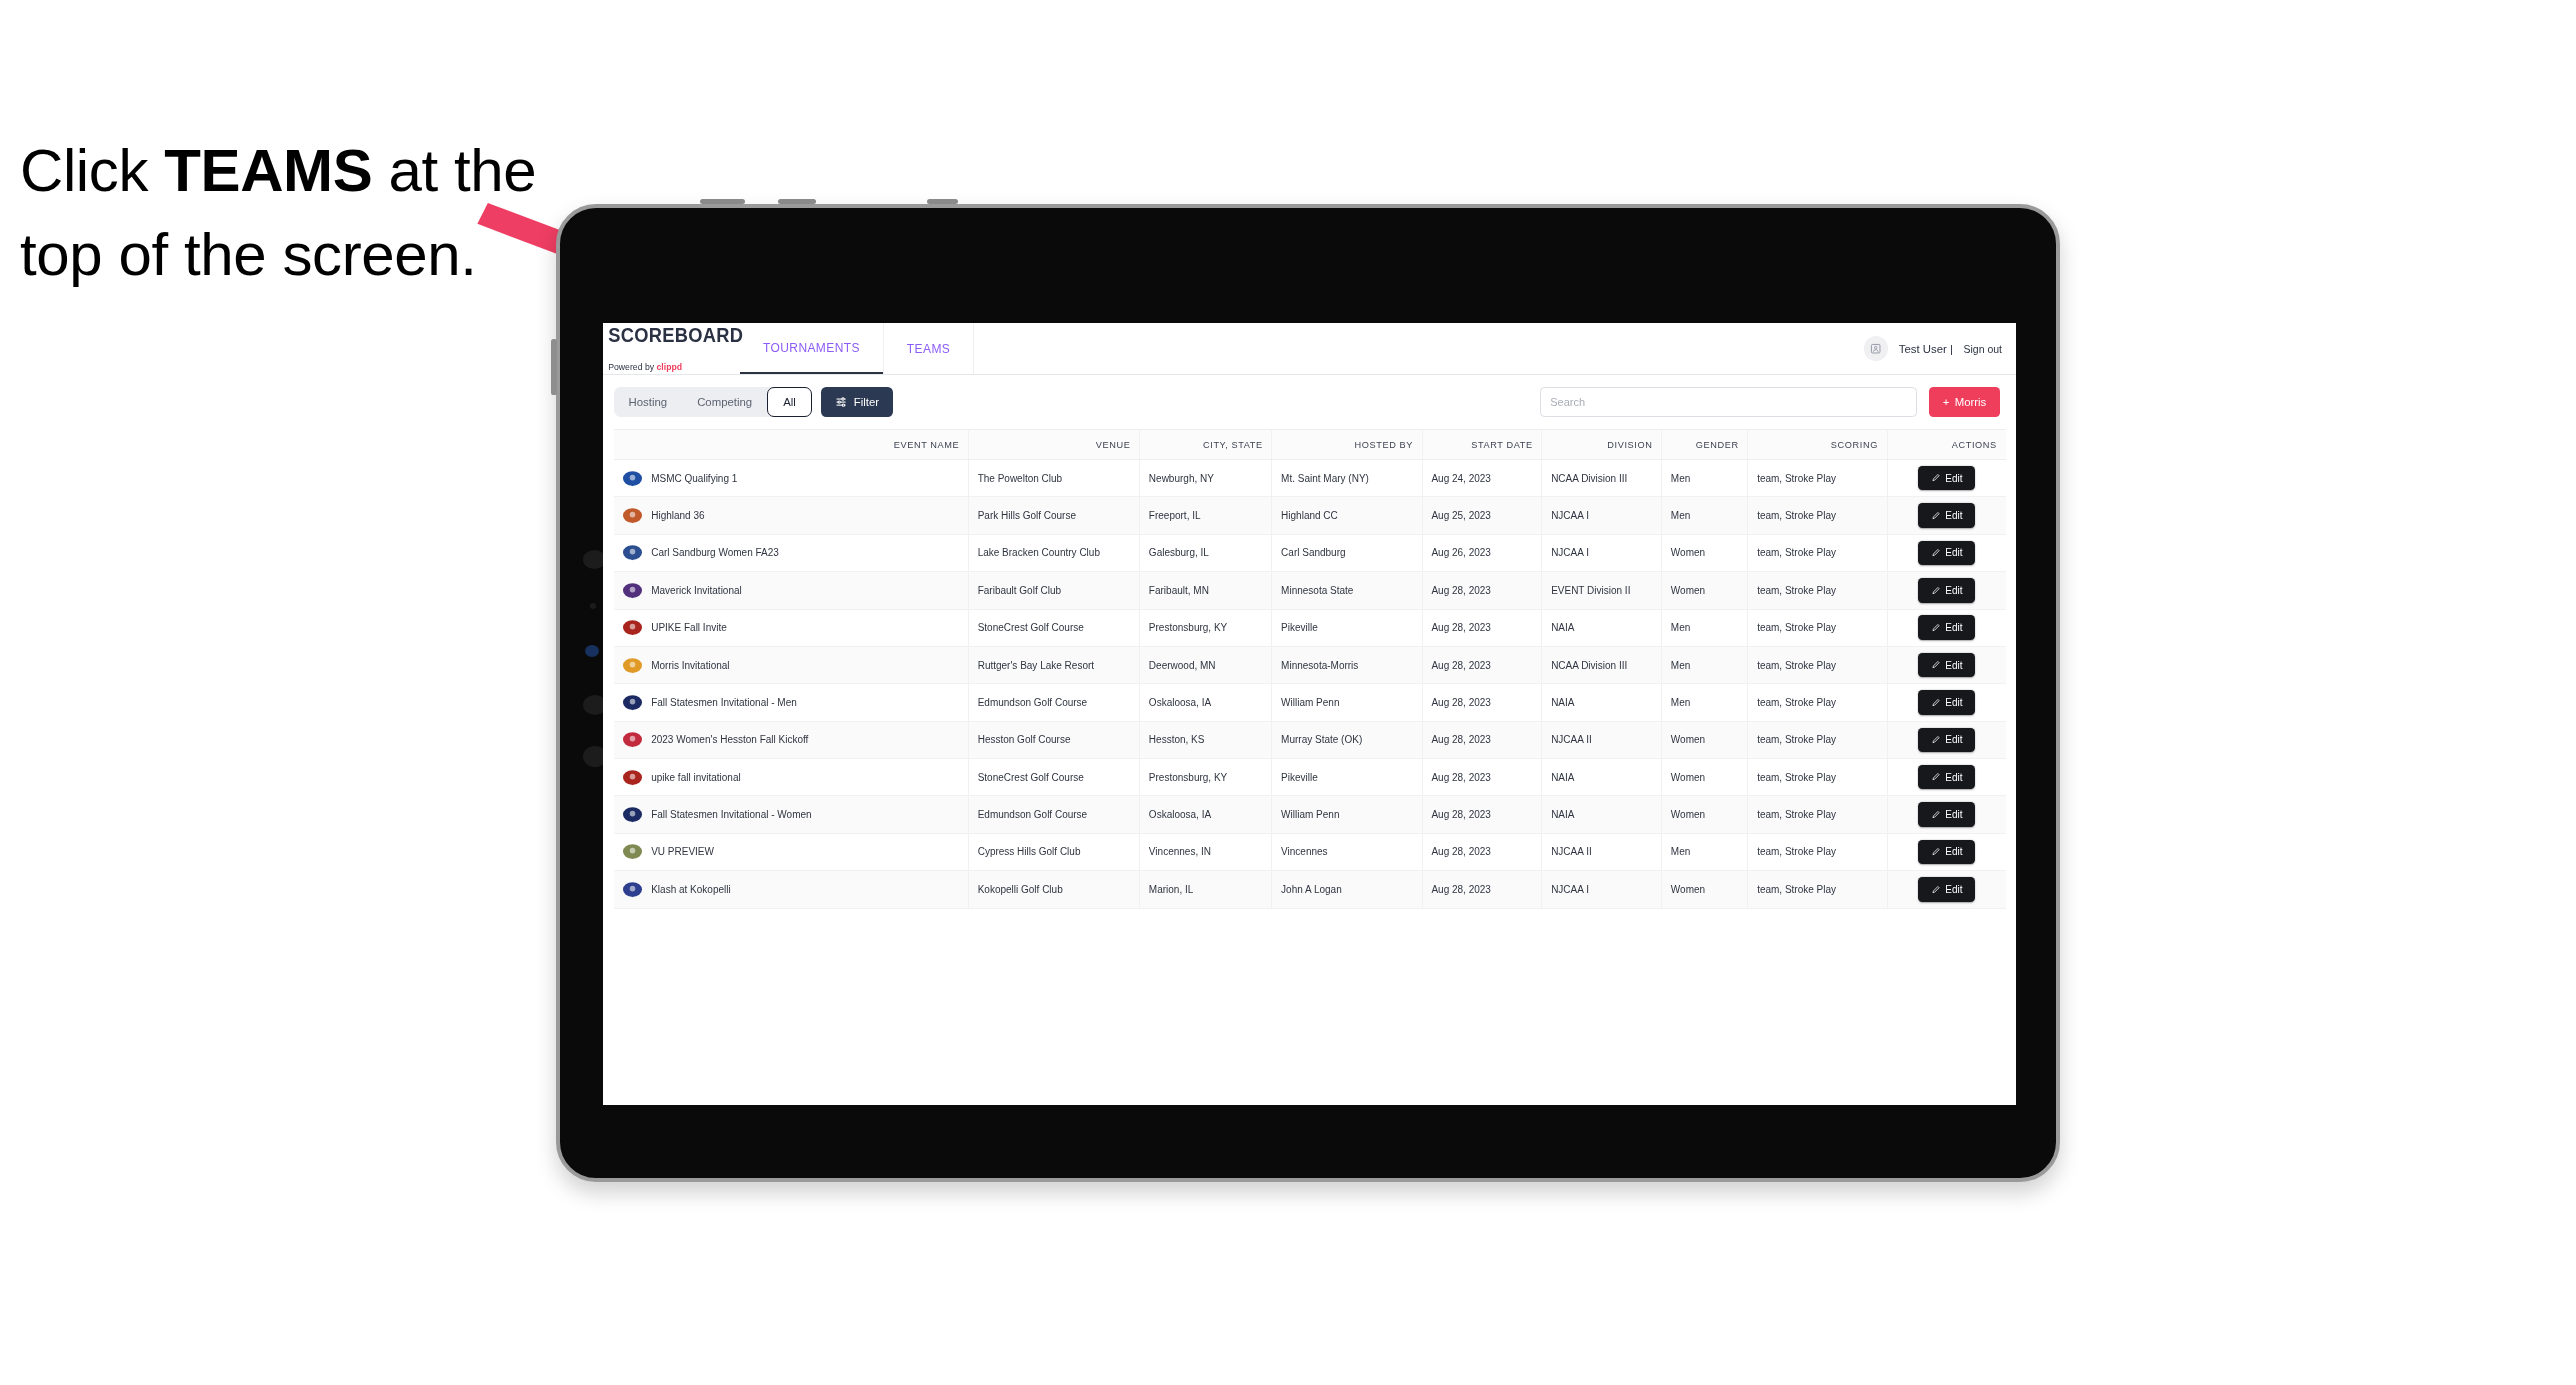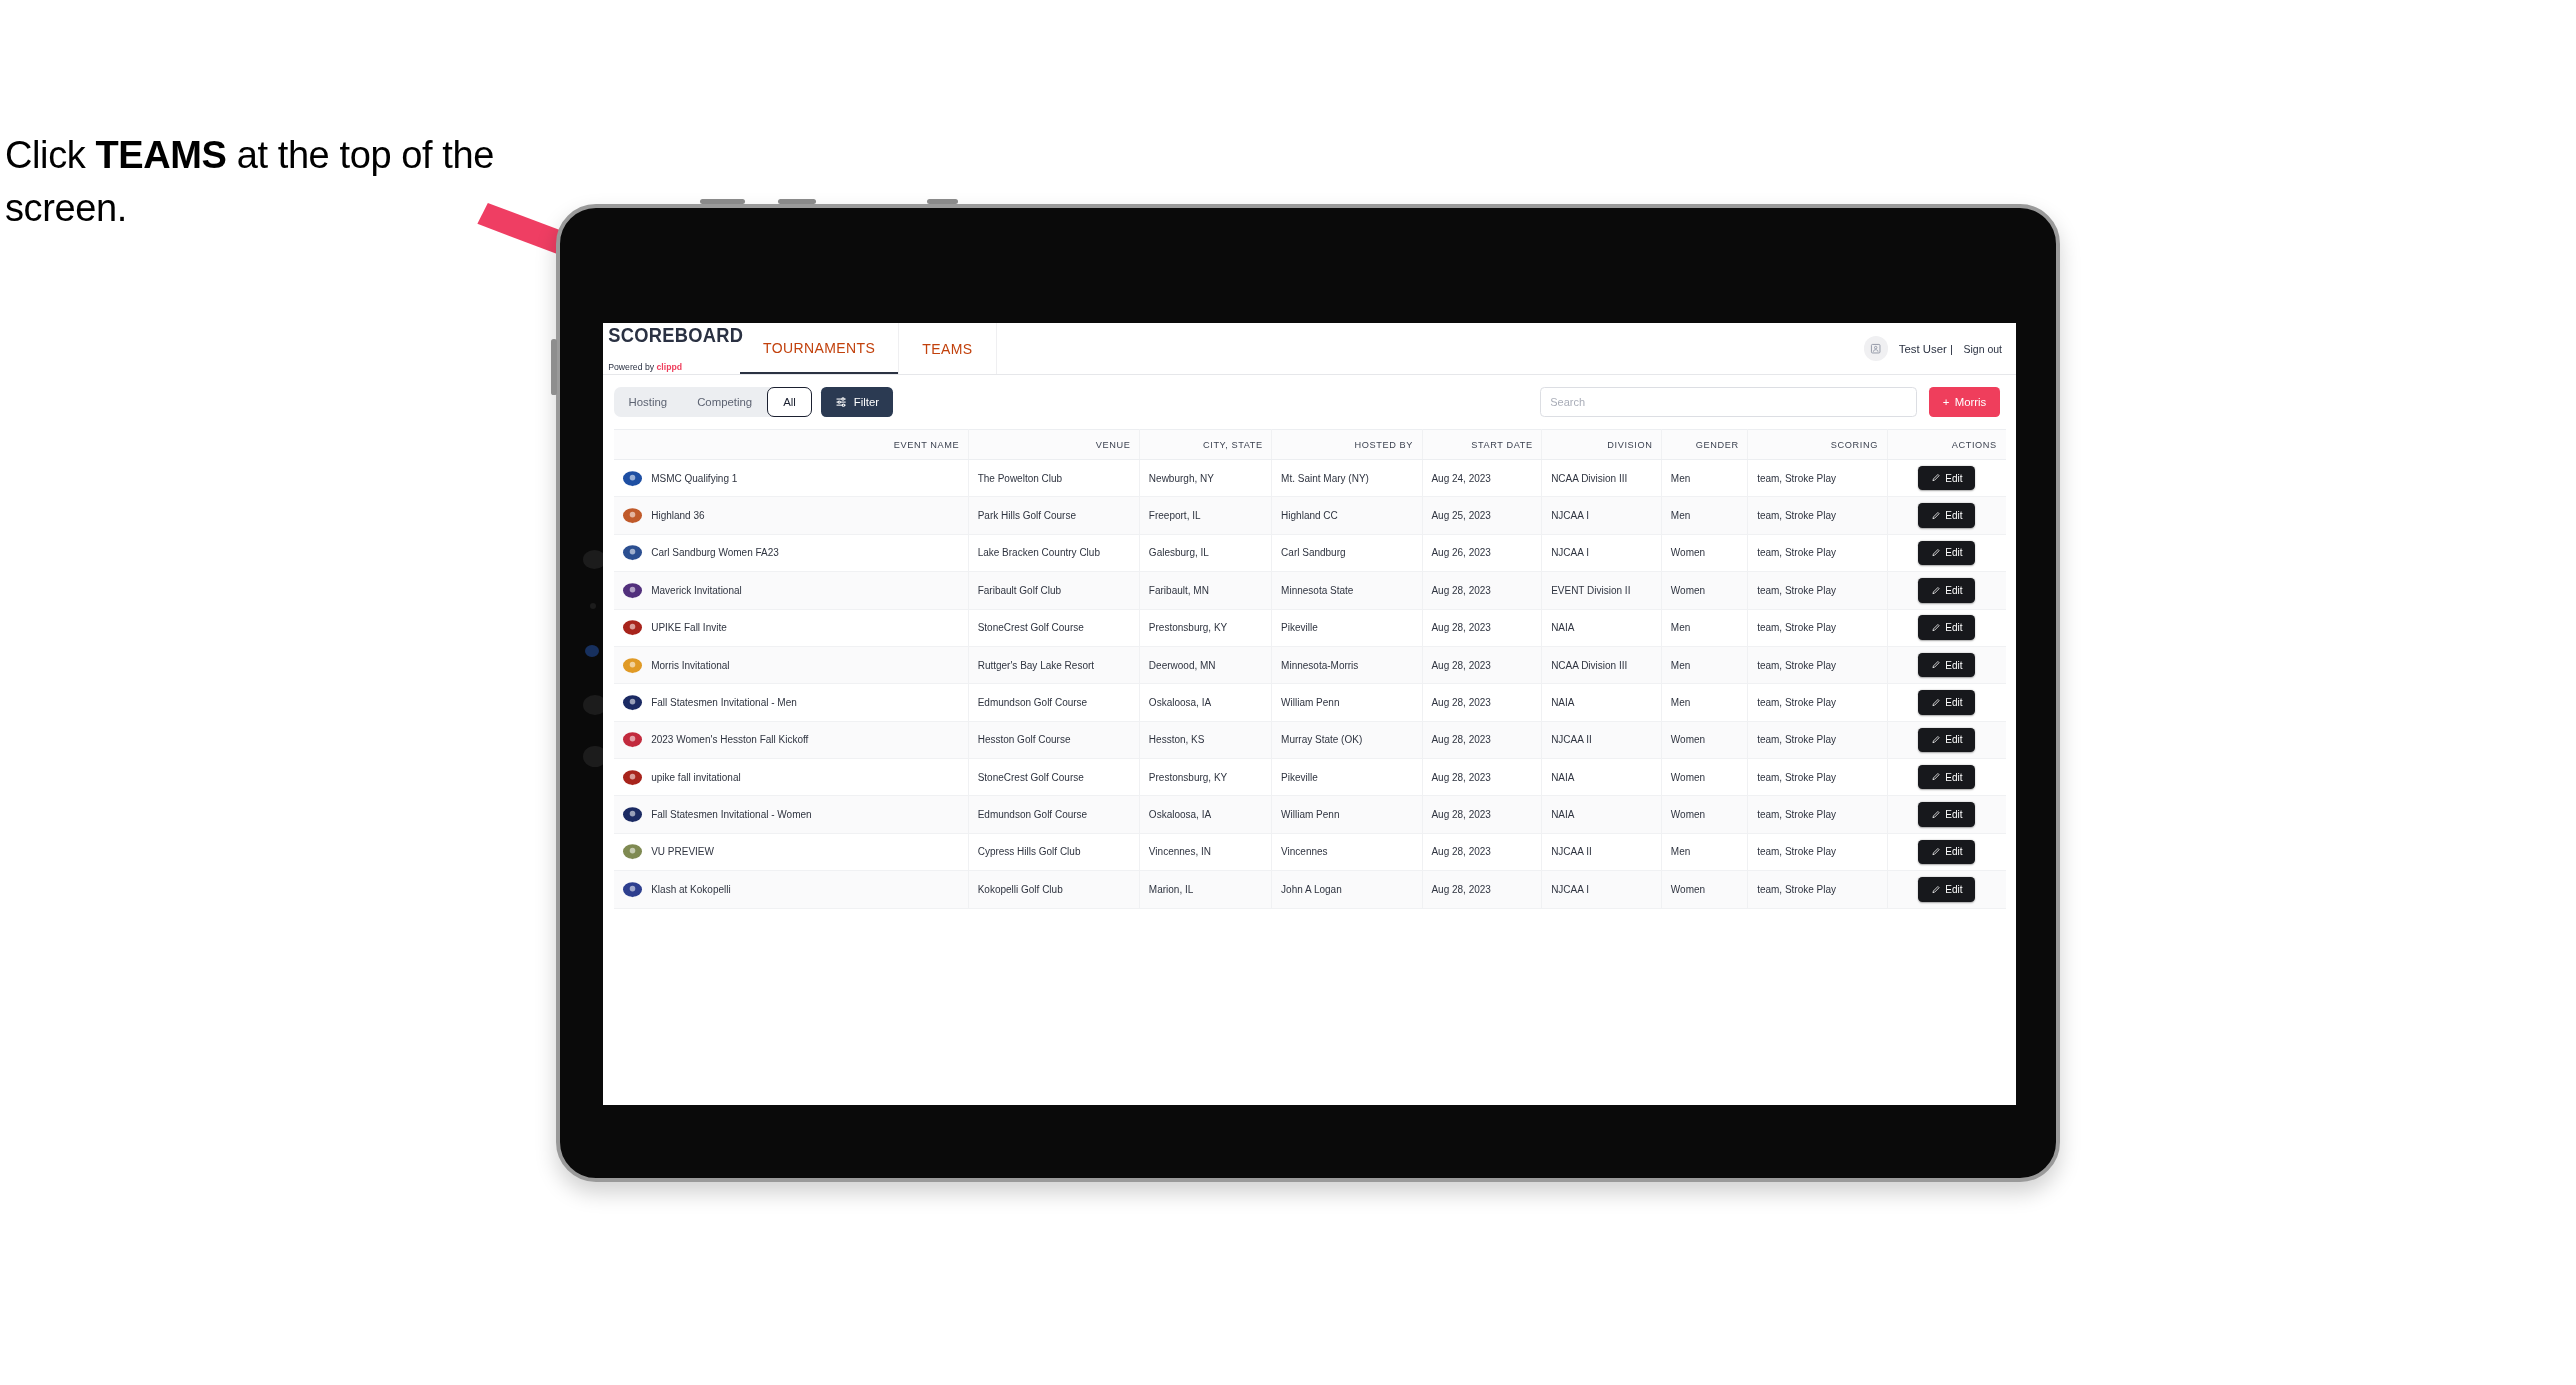--- a/index.html
+++ b/index.html
@@ -7,23 +7,23 @@
     width: 2576px; height: 1386px;
     background: #ffffff;
     font-family: "Liberation Sans", sans-serif;
     overflow: hidden;
   }
   #stage { position: relative; width: 2576px; height: 1386px; background: #fff; }
 
   
   .caption {
     position: absolute;
-    left: 5px; top: 129px;
+    left: 20px; top: 129px;
     width: 559px;
-    font-size: 38px;
+    font-size: 60px;
     line-height: 1.40;
     color: #000;
     font-family: "Liberation Sans", sans-serif;
     letter-spacing: -0.4px;
   }
   .caption b { font-weight: 700; }
 
   
   .arrow-svg { position: absolute; left: 472px; top: 175px; width: 489px; height: 192px; pointer-events: none; }
 
@@ -83,21 +83,21 @@
   }
   .brand-sub {
     font-size: 8.7px; color: #2a3142; margin-top: 19px; line-height: 1;
   }
   .brand-sub .clippd { color: #ef3e5c; font-weight: 700; }
 
   .nav-tabs { display: flex; align-items: stretch; }
   .nav-tab {
     padding: 0 23px;
     display: flex; align-items: center;
-    font-size: 14px; color: #c2410c;
+    font-size: 12px; color: #8b5cf6;
     letter-spacing: 0.4px;
     cursor: pointer;
     position: relative;
   }
   .nav-tab.active { border-bottom: 2.6px solid #2b3242; font-weight: 400; }
   .nav-tab:not(.active) { border-left: 0.9px solid #efeff1; border-right: 0.9px solid #efeff1; }
 
   .header-right {
     margin-left: auto;
     display: flex; align-items: center; gap: 10.5px;

